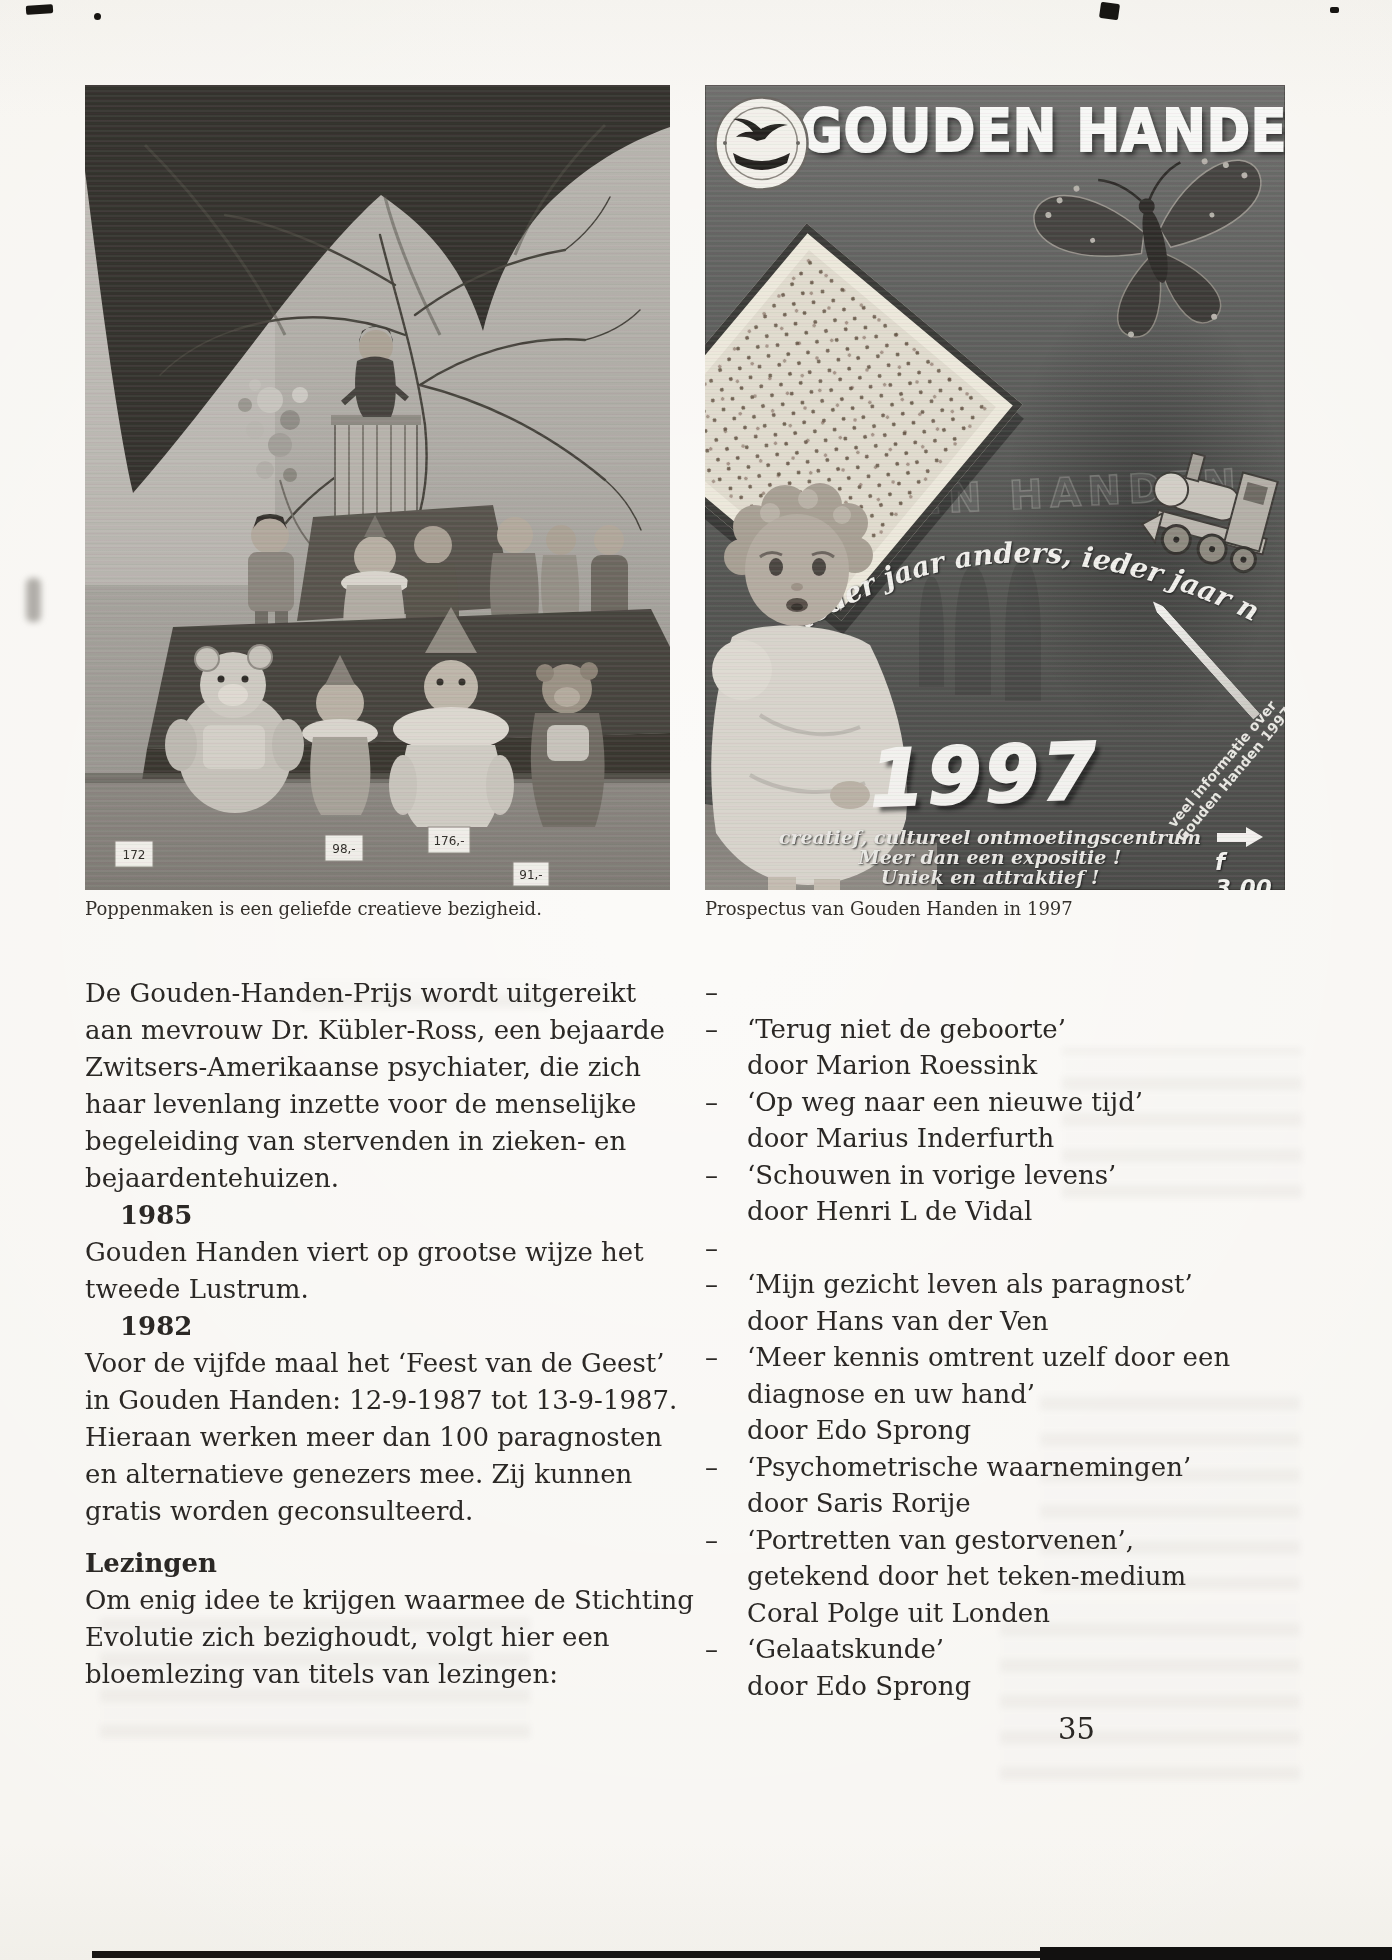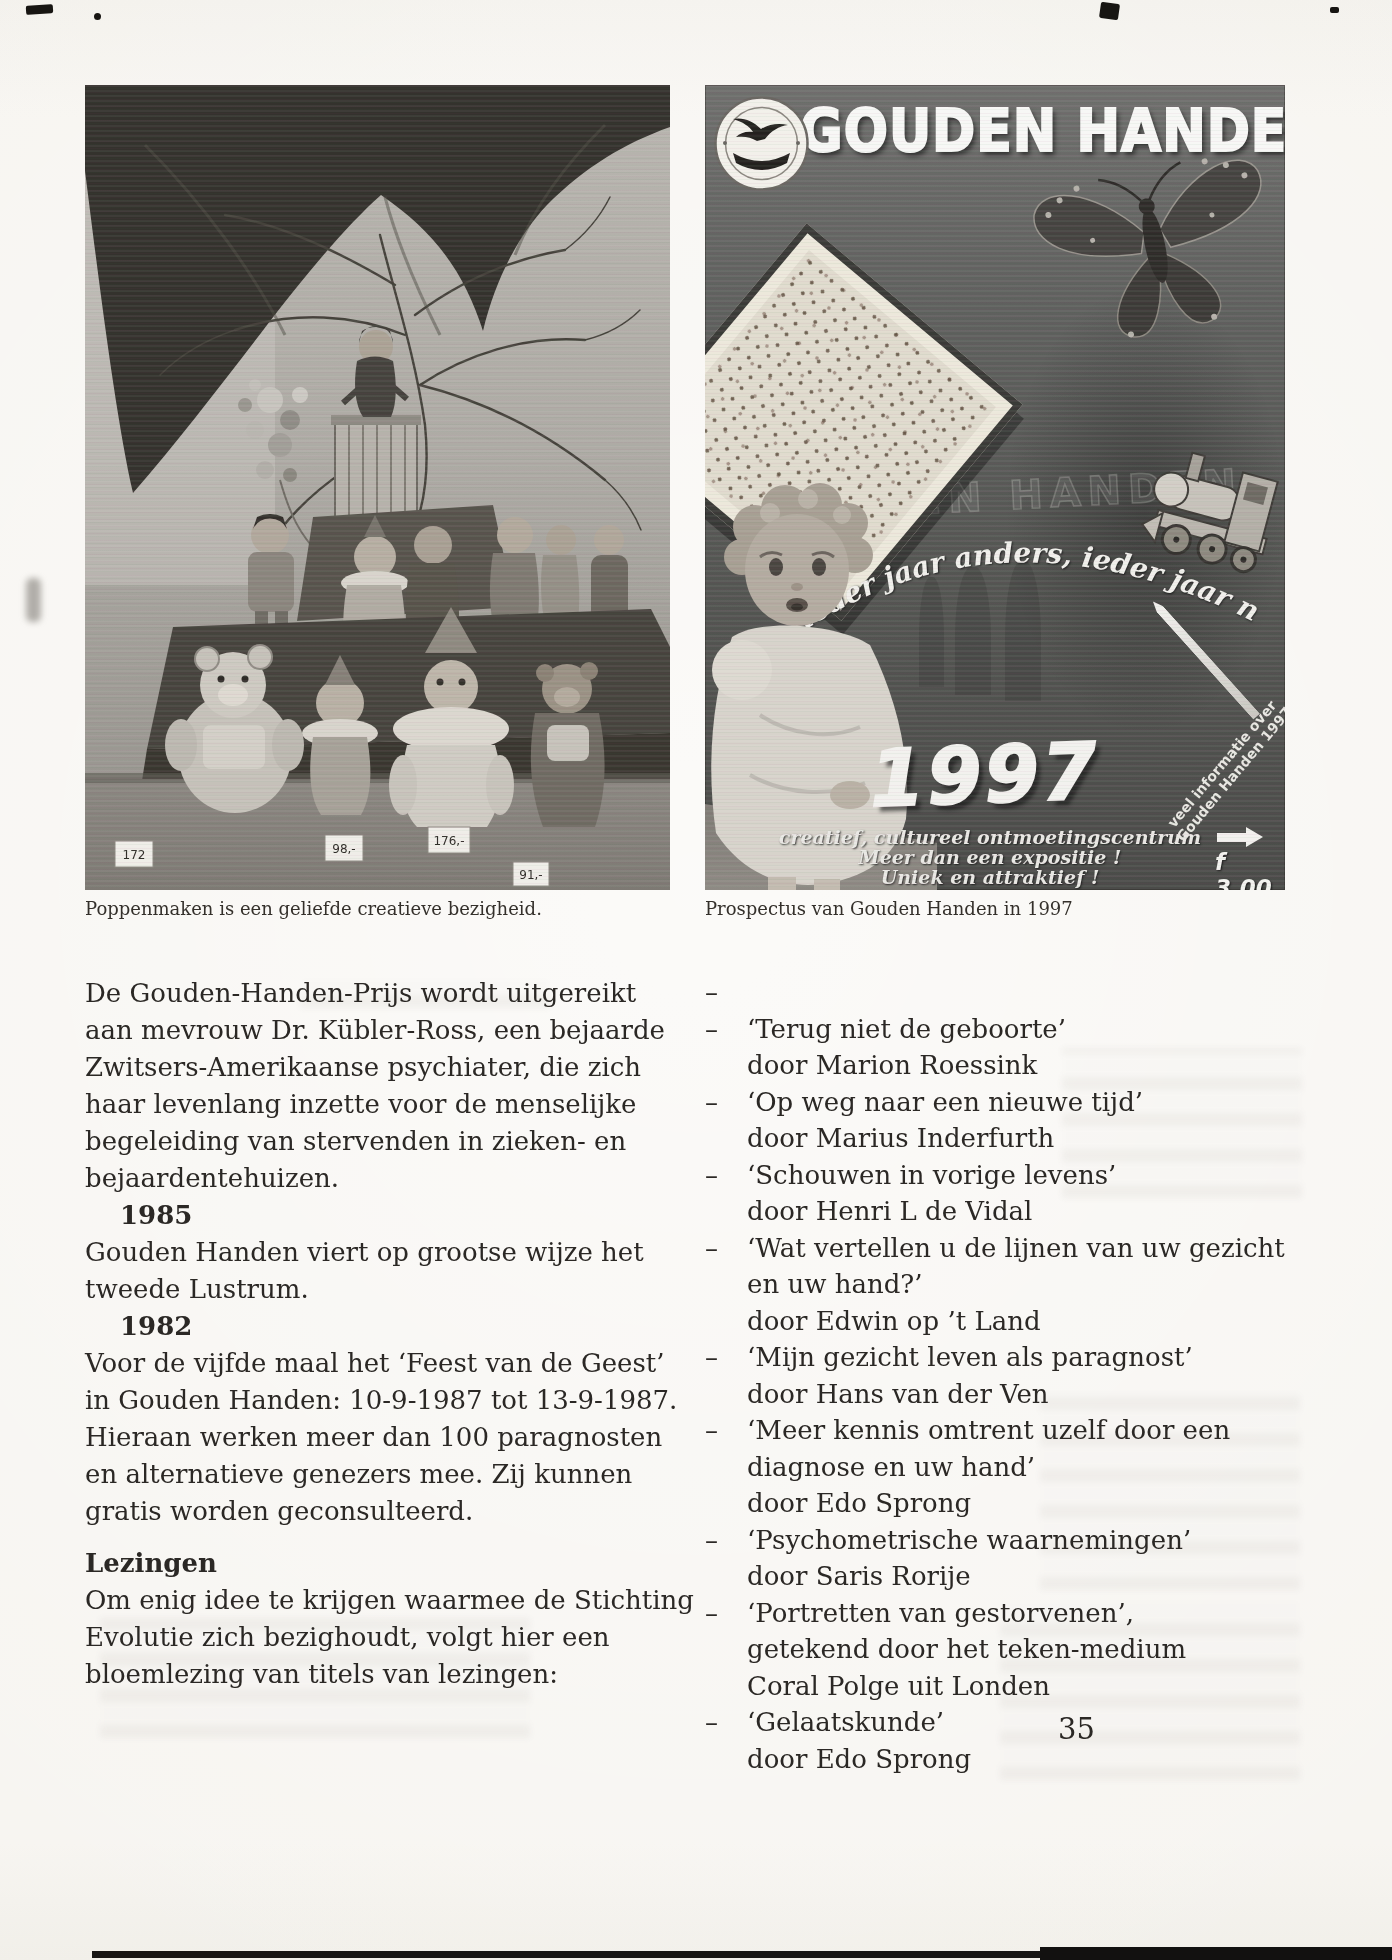--- a/index.html
+++ b/index.html
@@ -407,21 +407,21 @@
 bejaardentehuizen.</p>
     </section>
     <section class="sec-gap">
       <h3 class="year-heading">1985</h3>
       <p>Gouden Handen viert op grootse wijze het
 tweede Lustrum.</p>
     </section>
     <section class="sec-gap">
       <h3 class="year-heading">1982</h3>
       <p>Voor de vijfde maal het ‘Feest van de Geest’
-in Gouden Handen: 10-9-1987 tot 13-9-1987.
+in Gouden Handen: 12-9-1987 tot 13-9-1987.
 Hieraan werken meer dan 100 paragnosten
 en alternatieve genezers mee. Zij kunnen
 gratis worden geconsulteerd.</p>
     </section>
     <section class="sec-gap-sm">
       <h3>Lezingen</h3>
       <p>Om enig idee te krijgen waarmee de Stichting
 Evolutie zich bezighoudt, volgt hier een
 bloemlezing van titels van lezingen:</p>
     </section>
@@ -442,23 +442,20 @@
           <span class="ltext">‘Op weg naar een nieuwe tijd’
 door Marius Inderfurth</span>
         </li>
       <li>
           <span class="dash">–</span>
           <span class="ltext">‘Schouwen in vorige levens’
 door Henri L de Vidal</span>
         </li>
       <li>
           <span class="dash">–</span>
-          <span class="ltext">‘Wat vertellen u de lijnen van uw gezicht
-en uw hand?’
-door Edwin op ’t Land</span>
         </li>
       <li>
           <span class="dash">–</span>
           <span class="ltext">‘Mijn gezicht leven als paragnost’
 door Hans van der Ven</span>
         </li>
       <li>
           <span class="dash">–</span>
           <span class="ltext">‘Meer kennis omtrent uzelf door een
 diagnose en uw hand’

